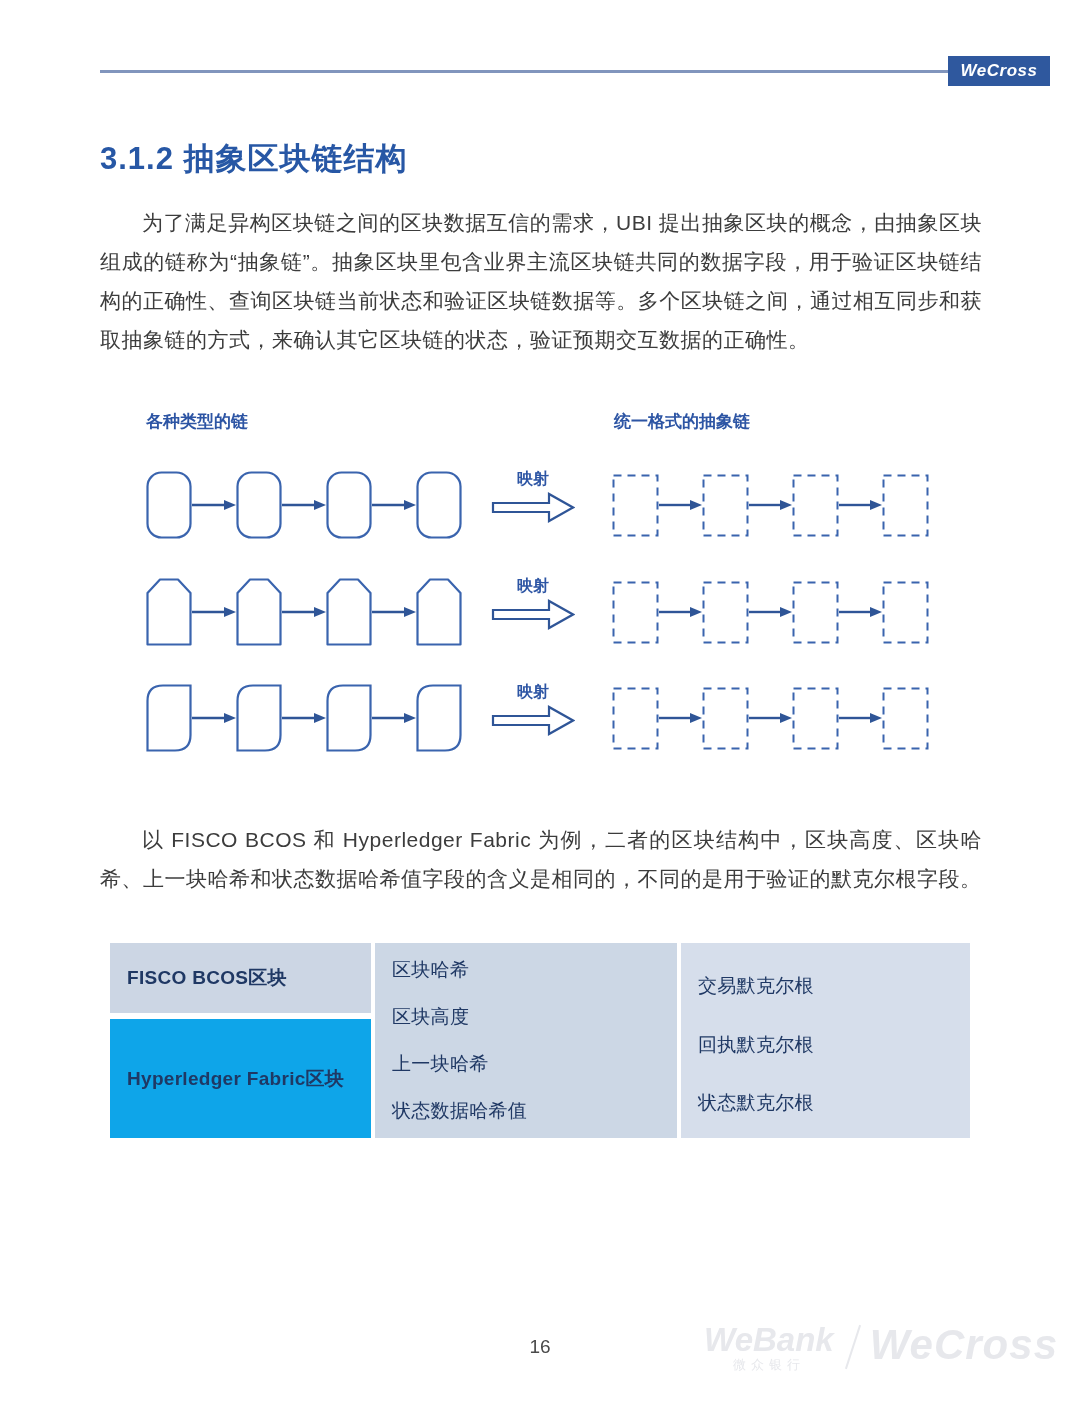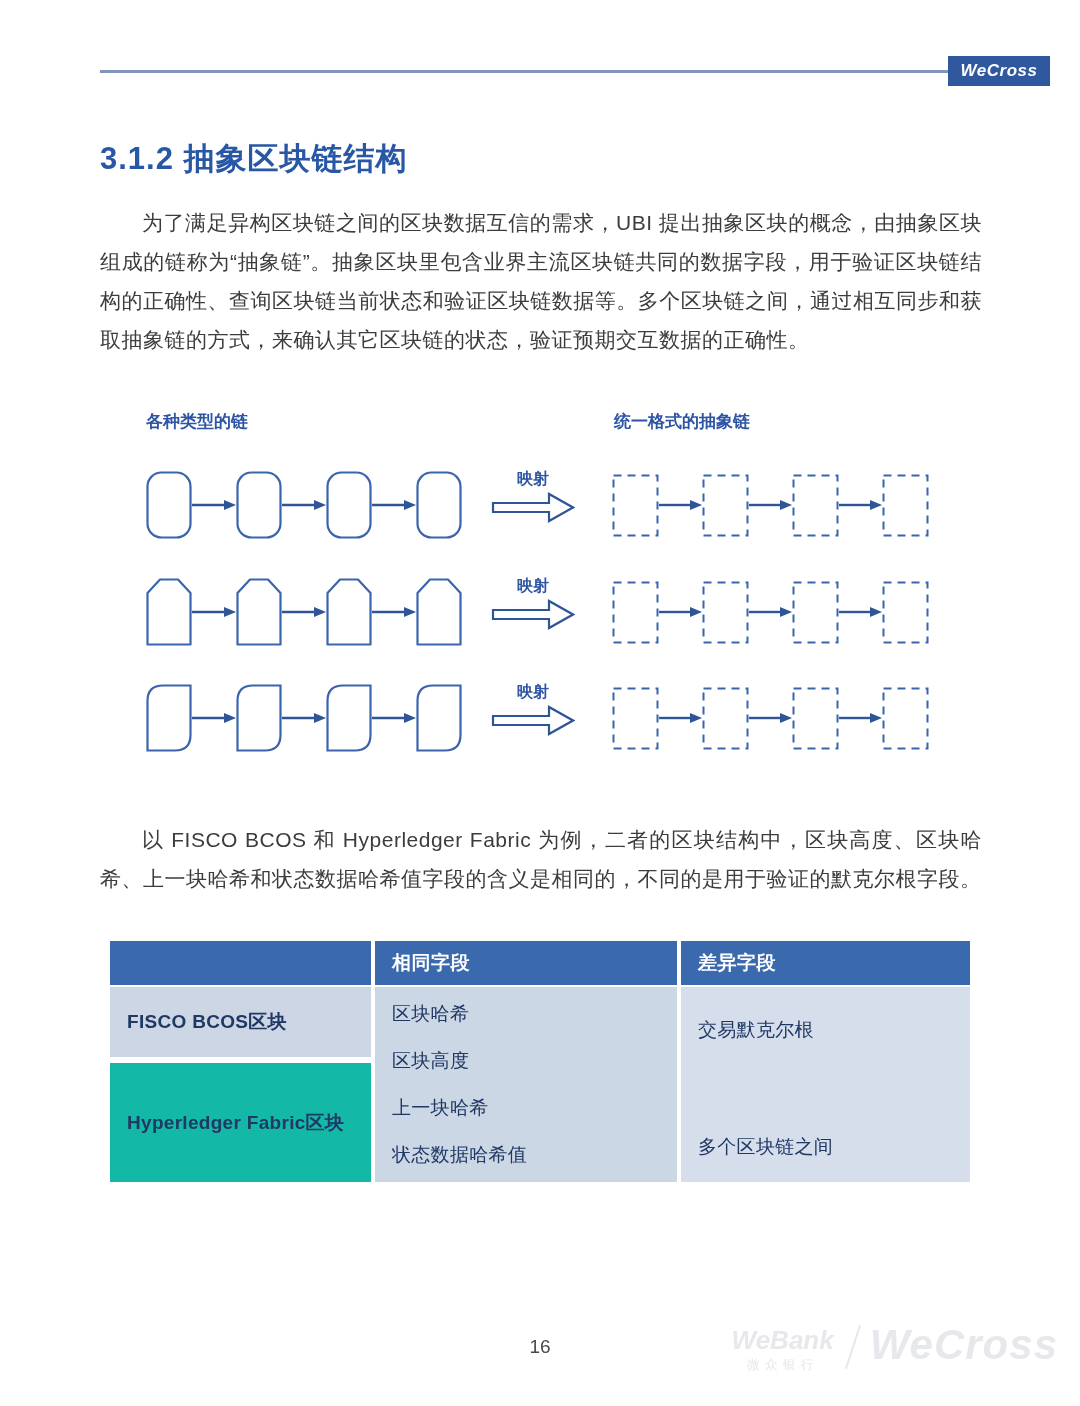--- a/index.html
+++ b/index.html
@@ -60,39 +60,39 @@
     background:#3b69ad; color:#ffffff; height:44px; display:flex; align-items:center;
     padding-left:17px; font-size:19px; font-weight:bold; letter-spacing:0.5px;
   }
   .tbl-body { margin-top:2px; }
   .col1 { display:flex; flex-direction:column; gap:6px; height:195px; }
   .cell-label {
     display:flex; align-items:center; padding-left:17px;
     color:#1f3864; font-size:19px; font-weight:600; letter-spacing:0.3px;
   }
   .cell-r1 { height:70px; background:#ccd6e4; }
-  .cell-r2 { flex:1; background:#14b8a6; }
+  .cell-r2 { flex:1; background:#0ea5e9; }
   .col-merged {
     height:195px; display:flex; flex-direction:column; padding-left:17px;
     color:#1f3864; font-size:19px; letter-spacing:0.3px;
   }
   .col-same { background:#ccd7e5; justify-content:space-around; padding-top:4px; padding-bottom:4px; }
   .col-diff { background:#d6deeb; justify-content:space-between; padding-top:30px; padding-bottom:22px; }
 
   
   .page-number {
     position:absolute; left:0; top:1336px; width:1080px; text-align:center;
     color:#4a4a4a; font-size:19px;
   }
   .watermark {
     position:absolute; right:22px; top:1322px; display:flex; align-items:flex-start;
     color:#e7e8ec; user-select:none;
   }
   .wm-webank { display:flex; flex-direction:column; align-items:center; margin-top:4px; }
-  .wm-webank-main { font-size:26px; font-weight:bold; font-style:italic; line-height:28px; }
+  .wm-webank-main { font-size:33px; font-weight:bold; font-style:italic; line-height:28px; }
   .wm-webank-sub  { font-size:13px; letter-spacing:5px; margin-top:2px; }
   .wm-slash { width:2px; height:46px; background:#e7e8ec; transform:rotate(18deg); margin:2px 16px 0 18px; }
   .wm-wecross { font-size:42px; font-weight:bold; font-style:italic; line-height:46px; letter-spacing:1px; }
 </style>
 </head>
 <body>
 
 <div class="page">
 
   <div class="top-rule"></div>
@@ -286,39 +286,35 @@
               <rect x="1.5" y="1.5" width="44" height="60" fill="#fff" stroke="#3a64ae" stroke-width="2" stroke-dasharray="8 6"></rect>
             </svg>
           </div>
         </div>
       </div>
   </div>
 
   <p class="para para-2">以 FISCO BCOS 和 Hyperledger Fabric 为例，二者的区块结构中，区块高度、区块哈希、上一块哈希和状态数据哈希值字段的含义是相同的，不同的是用于验证的默克尔根字段。</p>
 
   <div class="tbl">
-    <div class="tbl-grid">
-      <div class="th"></div>
-      <div class="th">相同字段</div>
-      <div class="th">差异字段</div>
-    </div>
     <div class="tbl-grid tbl-body">
       <div class="col1">
         <div class="cell-label cell-r1">FISCO BCOS区块</div>
         <div class="cell-label cell-r2">Hyperledger Fabric区块</div>
       </div>
       <div class="col-merged col-same" id="same-fields-cell">
           <div>区块哈希</div>
           <div>区块高度</div>
           <div>上一块哈希</div>
           <div>状态数据哈希值</div>
         </div>
       <div class="col-merged col-diff" id="diff-fields-cell">
           <div>交易默克尔根</div>
-          <div>多个区块链之间</div>
+          <div>回执默克尔根</div>
+          <div>状态默克尔根</div>
         </div>
     </div>
   </div>
 
   <div class="page-number">16</div>
   <div class="watermark">
     <div class="wm-webank">
       <span class="wm-webank-main">WeBank</span>
       <span class="wm-webank-sub">微众银行</span>
     </div>

